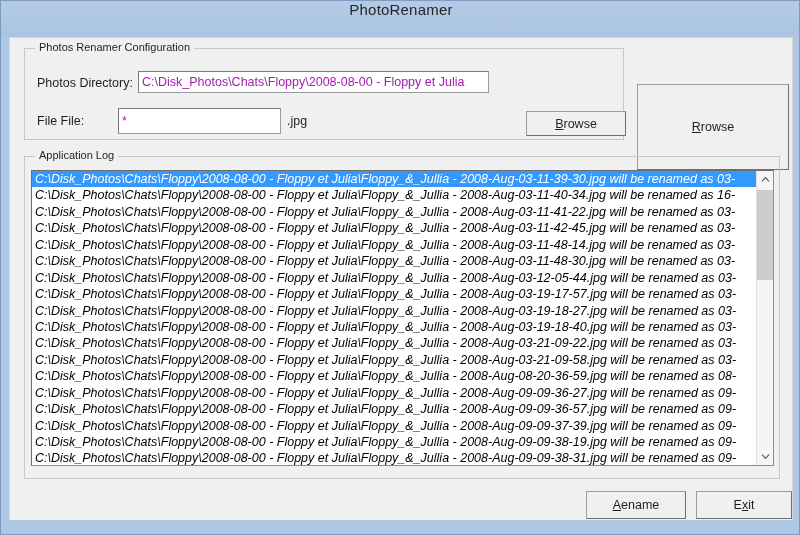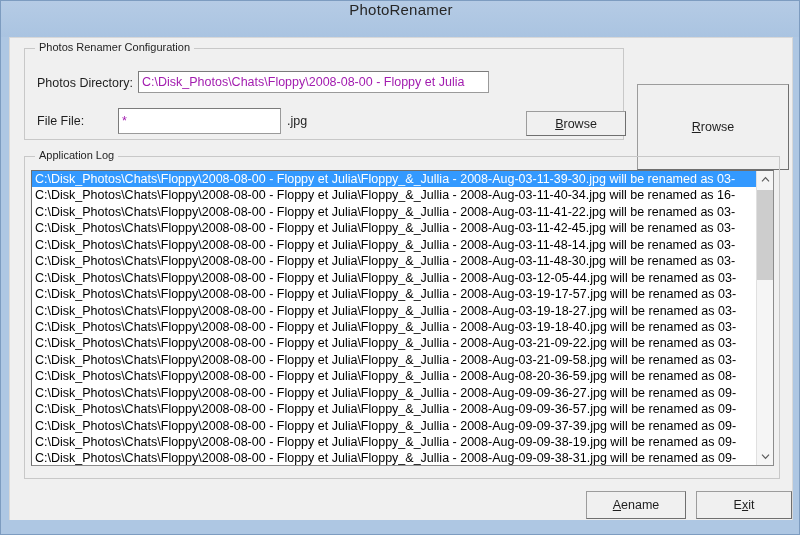--- a/index.html
+++ b/index.html
@@ -145,20 +145,21 @@
     left: 6px;
     top: 13px;
     width: 743px;
     height: 296px;
     background: #ffffff;
     border: 1px solid #8c8c8c;
     border-top-color: #6e6e6e;
     border-left-color: #6e6e6e;
     box-sizing: border-box;
     overflow: hidden;
+    font-style: italic;
   }
   #log-rows {
     position: absolute;
     left: 0; top: 0;
     width: 726px;
     height: 294px;
     overflow: hidden;
   }
   .log-row {
     height: 16.45px;

